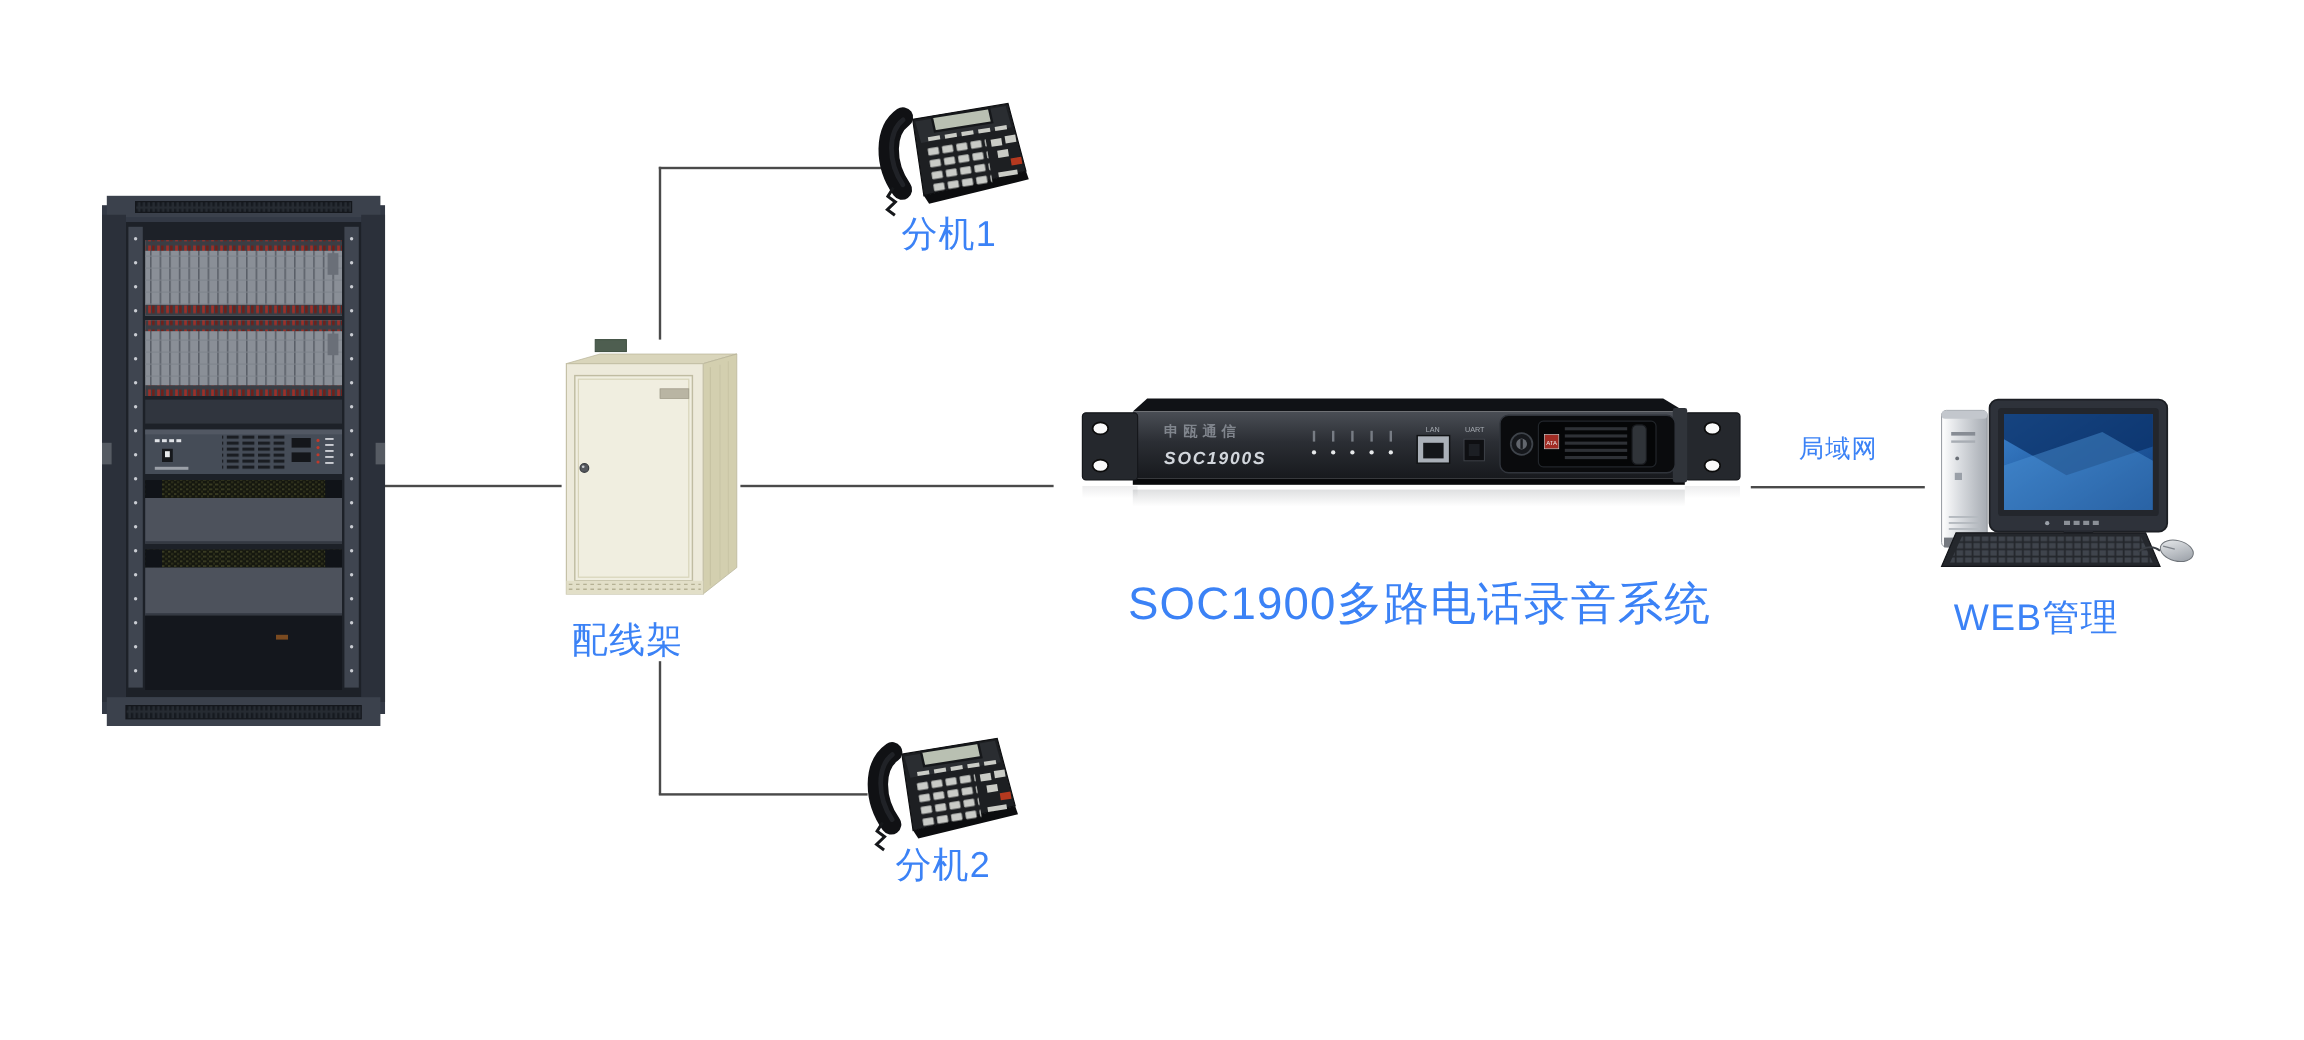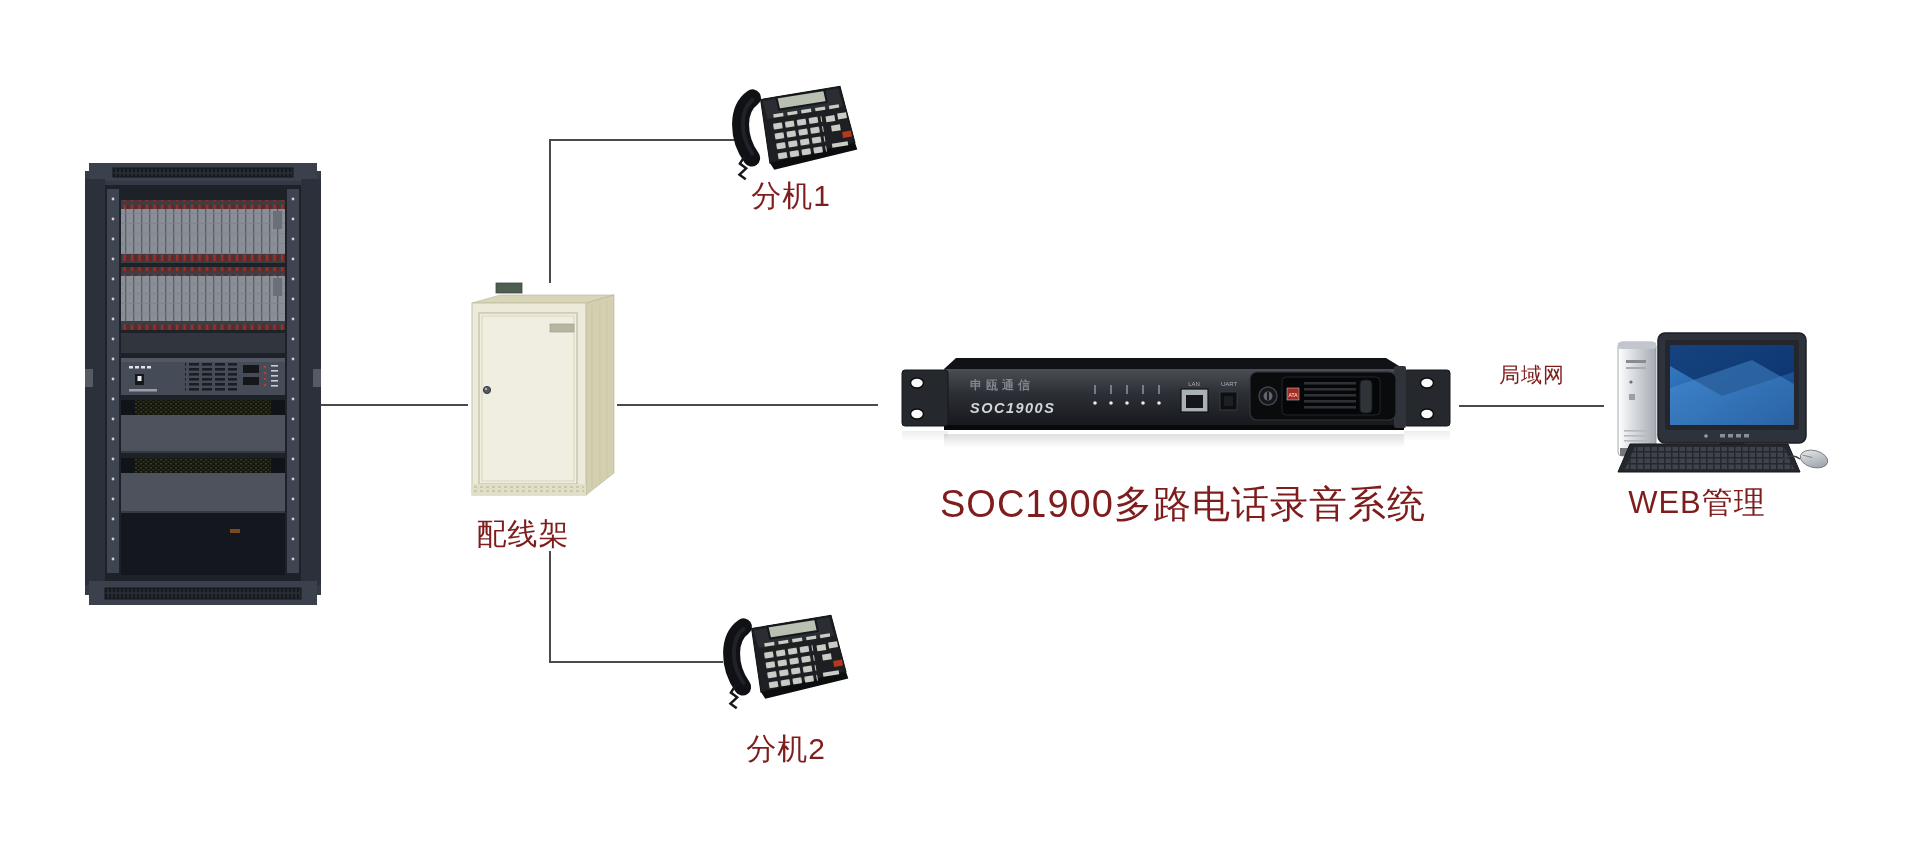--- a/index.html
+++ b/index.html
@@ -2,21 +2,21 @@
 <html><head>
 <meta charset="utf-8">
 <style>
   html,body{margin:0;padding:0;background:#ffffff;}
   #canvas{
     position:relative;width:1920px;height:867px;background:#ffffff;overflow:hidden;
     font-family:"Liberation Sans","DejaVu Sans",sans-serif;color:#333333;
   }
   .node{position:absolute;}
   .label{
-    position:absolute;text-align:center;color:#7f1d1d;
+    position:absolute;text-align:center;color:#3b82f6;
     font-size:30px;letter-spacing:1px;line-height:1.2;white-space:nowrap;
   }
   .label.caption{font-size:38px;margin-top:20px;}
   .label.web{font-size:31px;}
   .line{position:absolute;background:#4a4a4a;}
   .line.h{height:1.6px;}
   .line.v{width:1.6px;}
   svg{display:block;}
 </style>
 </head>
@@ -275,23 +275,23 @@
           <rect x="58" y="12" width="9" height="6" fill="#caccc6"></rect>
           <rect x="68" y="20" width="9" height="6" fill="#b5391f"></rect>
           <rect x="56" y="30" width="16" height="4" fill="#caccc6"></rect>
         </g>
         <path d="M 40,20 C 24,30 22,58 36,80" stroke="#101114" stroke-width="17" stroke-linecap="round" fill="none"></path>
         <path d="M 40,22 C 27,31 25,56 37,76" stroke="#2b2e33" stroke-width="4" stroke-linecap="round" fill="none" opacity="0.6"></path>
         <path d="M 29,78 l -5,7 l 6,5 l -7,6 l 6,5" stroke="#15171a" stroke-width="2.5" fill="none"></path>
       </g>
     </svg>
   </div>
-  <div class="label" style="left:711px;top:731px;width:150px">分机2</div>
-
-  <div class="node" style="left:898px;top:352px">
+  <div class="label" style="left:711px;top:704px;width:150px">分机2</div>
+
+  <div class="node" style="left:898px;top:326px">
     <svg width="565" height="100" viewBox="0 0 565 100">
 
       <rect x="46" y="82" width="460" height="14" fill="url(#reflGrad)" opacity="0.35"></rect>
       <rect x="4" y="79" width="46" height="10" fill="url(#reflGrad)" opacity="0.2"></rect>
       <rect x="506" y="79" width="46" height="10" fill="url(#reflGrad)" opacity="0.2"></rect>
 
       <polygon points="58,6 488,6 506,17 46,17" fill="#101216"></polygon>
       <rect x="46" y="17" width="460" height="56" fill="url(#devGrad)"></rect>
       <rect x="46" y="73" width="460" height="5" fill="#08090b"></rect>
 
@@ -398,15 +398,15 @@
 
       <g>
         <path d="M 198,133 C 192,128 184,130 180,134" stroke="#3a3e44" stroke-width="1.5" fill="none"></path>
         <g transform="translate(212,133) rotate(14)">
           <ellipse cx="0" cy="0" rx="14" ry="8.5" fill="url(#mouseGrad)" stroke="#6d7278" stroke-width="0.8"></ellipse>
           <line x1="-12" y1="-1" x2="-2" y2="-1" stroke="#7d8289" stroke-width="1"></line>
         </g>
       </g>
     </svg>
   </div>
-  <div class="label web" style="left:1597px;top:484px;width:200px">WEB管理</div>
+  <div class="label web" style="left:1597px;top:496px;width:200px">WEB管理</div>
 
 </div>
 
 </body></html>

